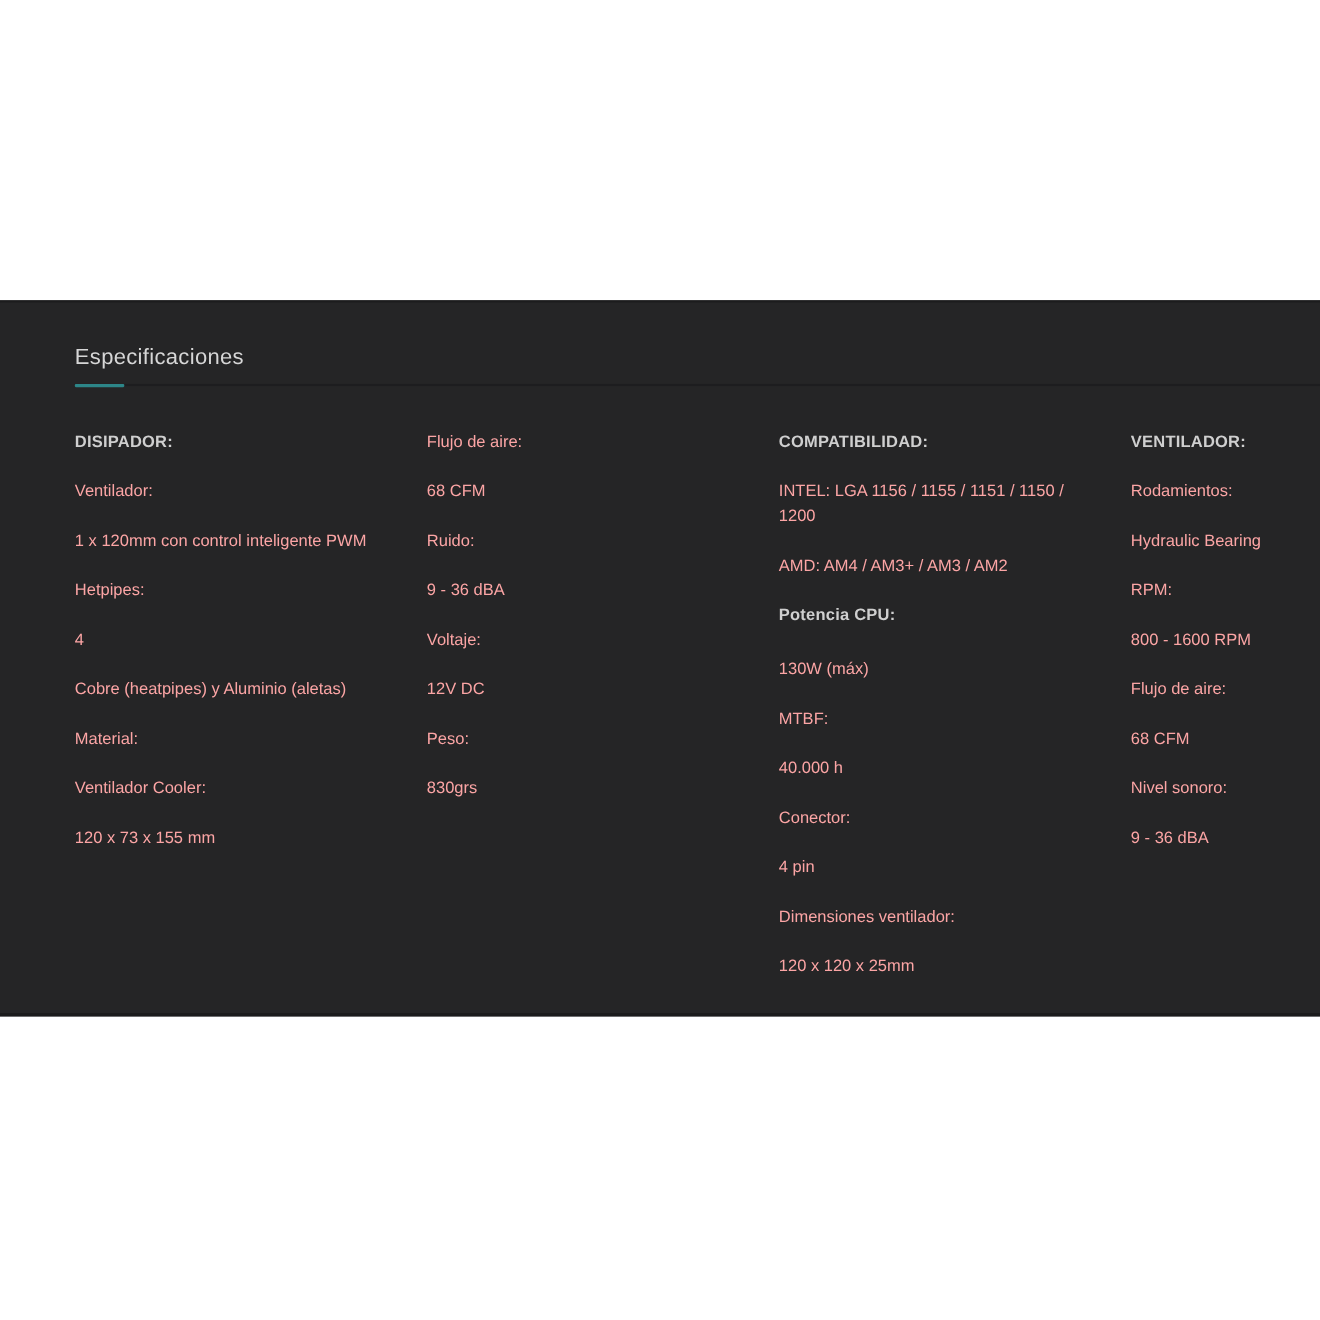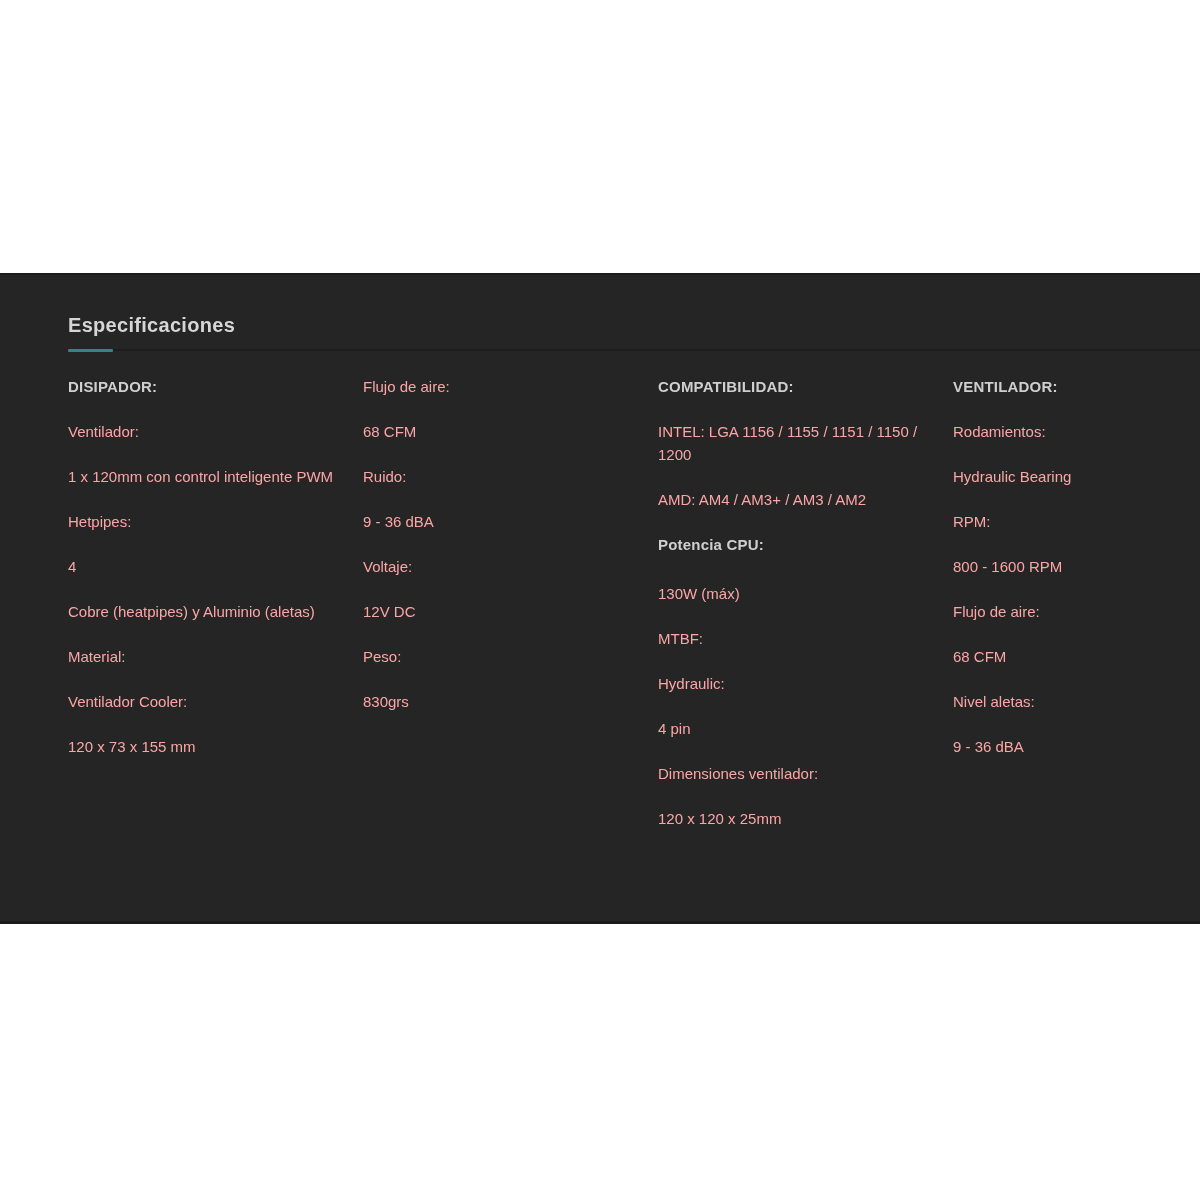--- a/index.html
+++ b/index.html
@@ -21,21 +21,21 @@
     box-sizing: border-box;
     padding: 37px 68px 0 68px;
     border-top: 2px solid #1c1c1d;
     border-bottom: 3px solid #1b1b1c;
     overflow: hidden;
   }
   .panel-title {
     color: #d6d6d6;
     font-size: 20px;
     line-height: 26px;
-    font-weight: 700;
+    font-weight: 400;
     letter-spacing: 0.3px;
   }
   .title-rule {
     position: relative;
     margin-top: 11px;
     height: 3px;
   }
   .title-rule .rule-line {
     position: absolute;
     left: 0;
@@ -49,22 +49,22 @@
     left: 0;
     top: 0;
     width: 45px;
     height: 3px;
     background: #2d8688;
     border-radius: 1px;
   }
   .specs-grid {
     display: grid;
     grid-template-columns: 272px 272px 272px 150px;
-    column-gap: 23px;
-    margin-top: 23px;
+    column-gap: 48px;
+    margin-top: 38px;
     align-items: start;
   }
   .spec-col { min-width: 0; }
   .line {
     color: #fca5a5;
     font-size: 15px;
     line-height: 23px;
     margin-bottom: 22px;
   }
   .line.bold {
@@ -108,30 +108,31 @@
         <div class="line">Peso:</div>
         <div class="line">830grs</div>
       </div>
       <div class="spec-col">
         <div class="line bold">COMPATIBILIDAD:</div>
         <div class="line">INTEL: LGA 1156 / 1155 / 1151 / 1150 / 1200</div>
         <div class="line">AMD: AM4 / AM3+ / AM3 / AM2</div>
         <div class="line bold spaced">Potencia CPU:</div>
         <div class="line">130W (máx)</div>
         <div class="line">MTBF:</div>
-        <div class="line">Hydraulic:</div>
+        <div class="line">40.000 h</div>
+        <div class="line">Conector:</div>
         <div class="line">4 pin</div>
         <div class="line">Dimensiones ventilador:</div>
         <div class="line">120 x 120 x 25mm</div>
       </div>
       <div class="spec-col">
         <div class="line bold">VENTILADOR:</div>
         <div class="line">Rodamientos:</div>
         <div class="line">Hydraulic  Bearing</div>
         <div class="line">RPM:</div>
         <div class="line">800 - 1600 RPM</div>
         <div class="line">Flujo de aire:</div>
         <div class="line">68 CFM</div>
-        <div class="line">Nivel aletas:</div>
+        <div class="line">Nivel sonoro:</div>
         <div class="line">9 - 36 dBA</div>
       </div>
     </div>
 </div>
 
 </body></html>

